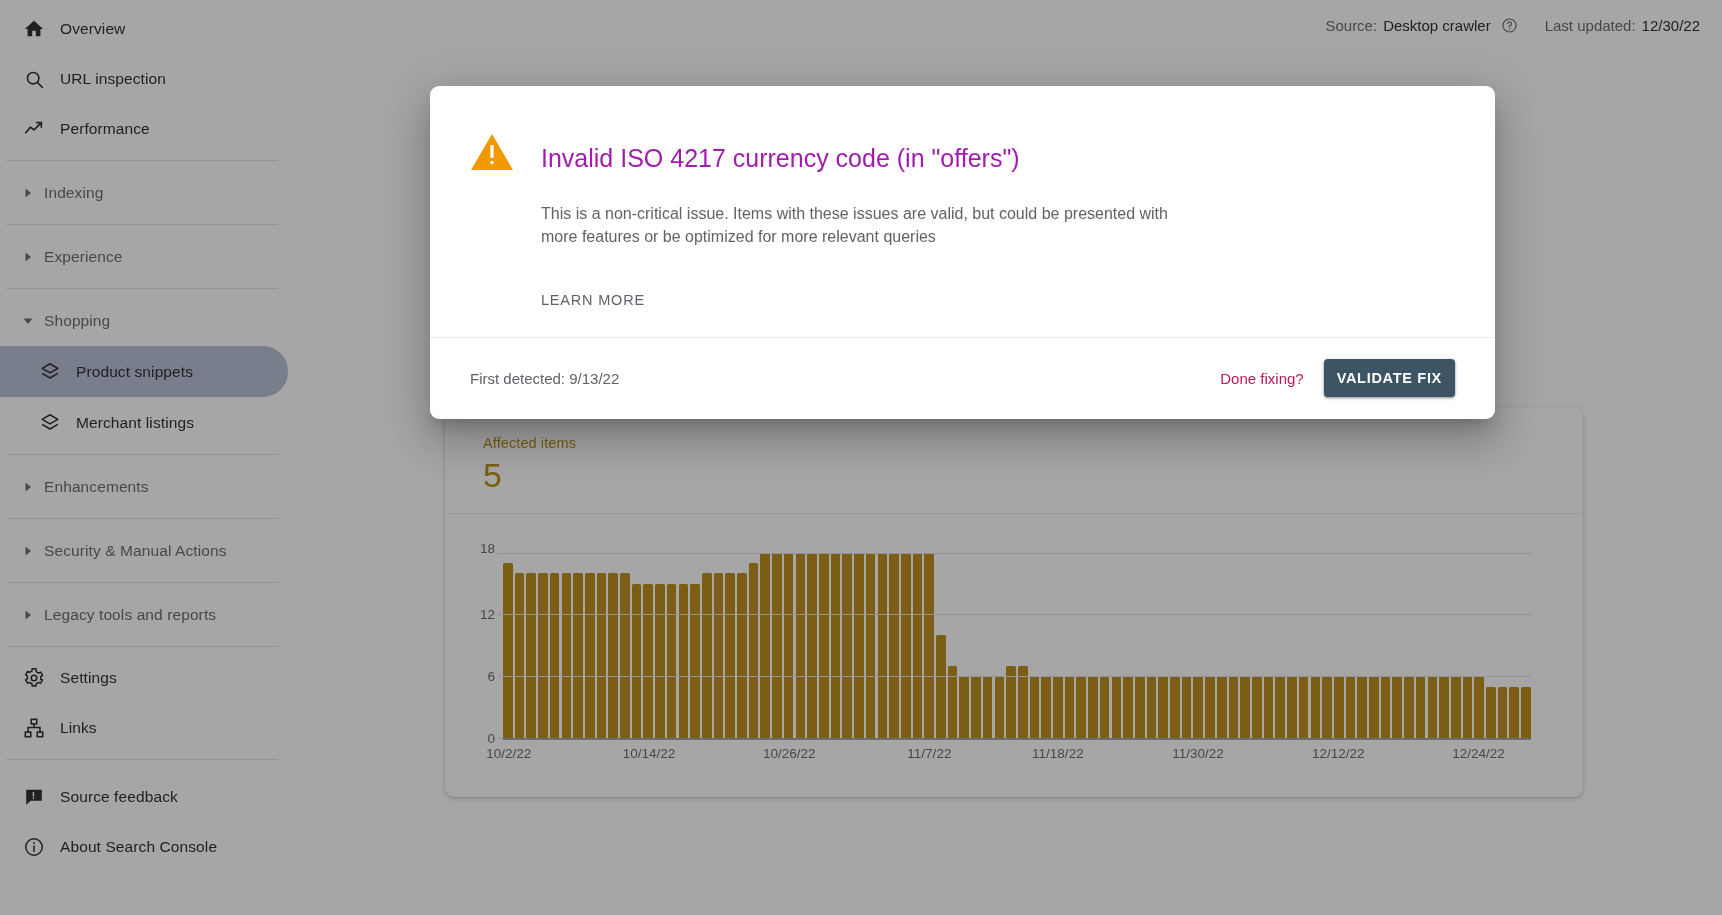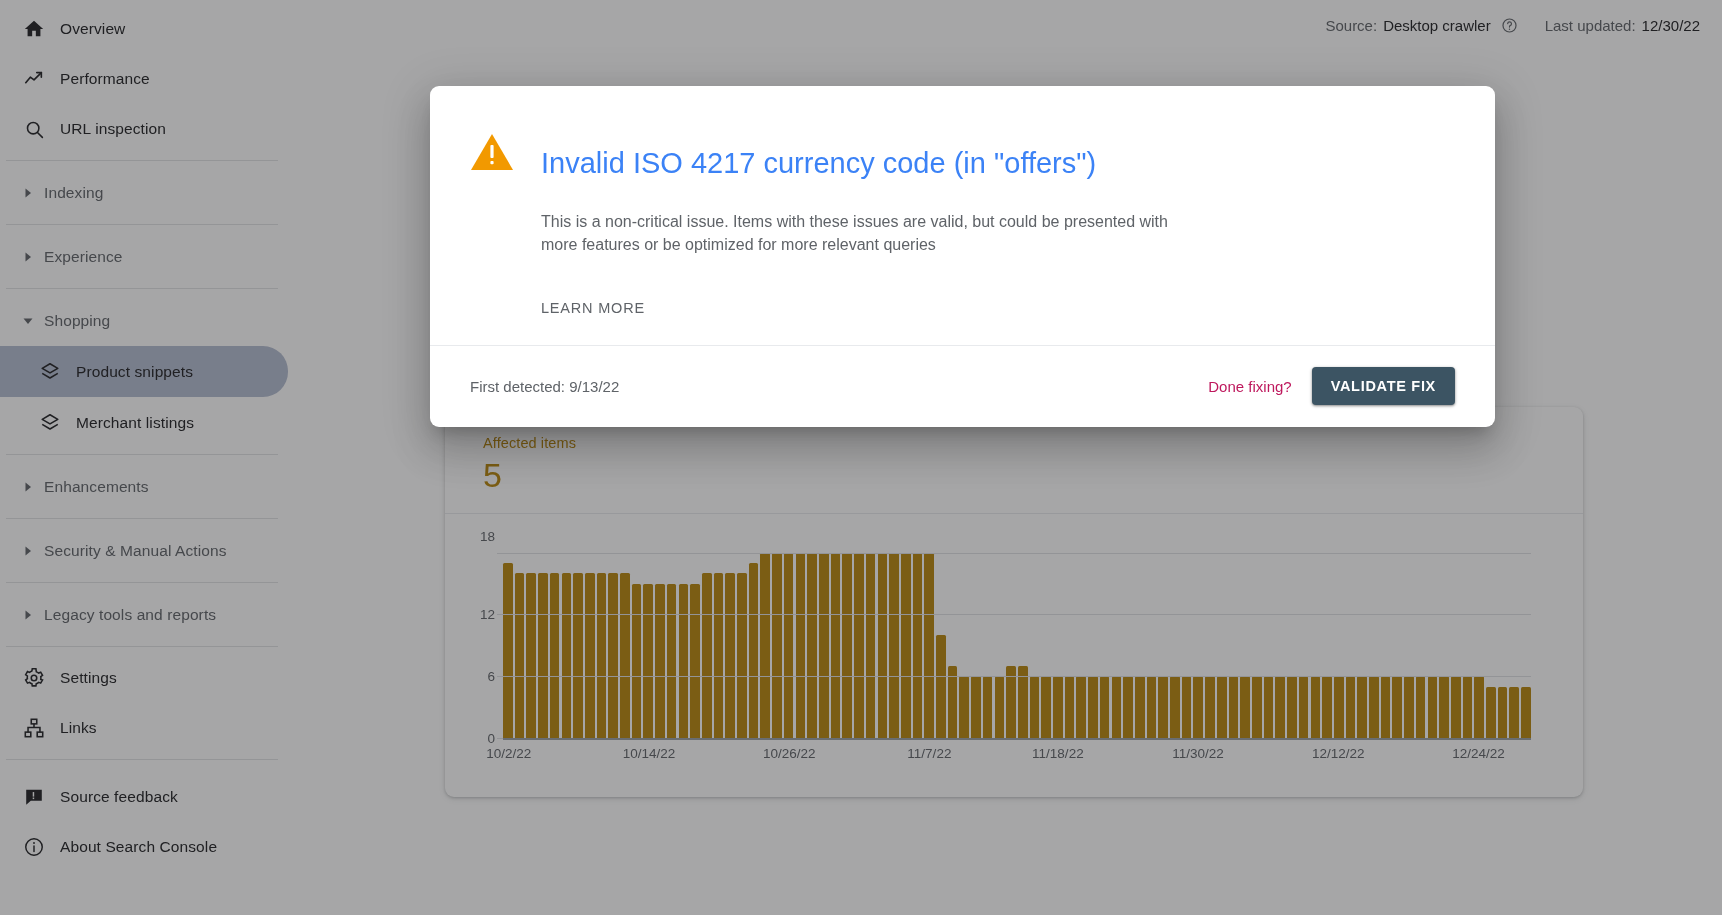--- a/index.html
+++ b/index.html
@@ -139,21 +139,21 @@
     background:#fff;border-radius:9px;
     z-index:60;
     box-shadow:0 11px 15px -7px rgba(0,0,0,.20),
                0 24px 38px 3px rgba(0,0,0,.14),
                0 9px 46px 8px rgba(0,0,0,.12);
     overflow:hidden;
   }
   .dlg-body{display:flex;padding:40px 40px 28px 40px;}
   .warn-ico{width:44px;flex:none;margin-right:27px;padding-top:6px;}
   .dlg-title{
-    font-size:29px;color:#3b82f6;line-height:1.25;letter-spacing:0;
+    font-size:25px;color:#a21caf;line-height:1.25;letter-spacing:0;
     font-weight:400;
   }
   .dlg-desc{
     font-size:16px;color:#5f6368;line-height:1.45;margin-top:28px;max-width:660px;
   }
   .learn-more{
     display:inline-block;margin-top:28px;
     font-size:14.5px;color:#5f6368;letter-spacing:.8px;
     font-weight:500;cursor:pointer;
   }
@@ -161,21 +161,21 @@
   .dlg-foot{
     display:flex;align-items:center;
     padding:21px 40px 22px 40px;
   }
   .first-detected{font-size:15px;color:#5f6368;}
   .foot-right{margin-left:auto;display:flex;align-items:center;gap:20px;}
   .done-fixing{font-size:15px;color:#be185d;}
   .validate-btn{
     background:#3c5463;color:#ffffff;border:none;
     font-family:inherit;font-size:14.5px;font-weight:700;letter-spacing:.7px;
-    padding:11px 19px;border-radius:4px;cursor:pointer;
+    padding:11px 13px;border-radius:4px;cursor:pointer;
     box-shadow:0 1px 2px rgba(0,0,0,.3), 0 1px 3px 1px rgba(0,0,0,.15);
   }
 </style>
 </head>
 <body>
 
 <div id="app">
 
   <nav id="sidebar">
 
@@ -183,36 +183,36 @@
       <span class="ico">
         <svg width="22" height="22" viewBox="0 0 24 24" fill="#202124">
             <path d="M10 20v-6h4v6h5v-8h3L12 3 2 12h3v8z"></path>
           </svg>
       </span>
       <span class="lbl">Overview</span>
     </div>
 
     <div class="nav-row">
       <span class="ico">
+        <svg width="21" height="21" viewBox="0 0 24 24" fill="none" stroke="#202124" stroke-width="1.8">
+            <circle cx="10.5" cy="10.5" r="6.5"></circle>
+            <line x1="15.4" y1="15.4" x2="21" y2="21" stroke-linecap="round"></line>
+          </svg>
+      </span>
+      <span class="lbl">URL inspection</span>
+    </div>
+
+    <div class="nav-row">
+      <span class="ico">
         <svg width="22" height="22" viewBox="0 0 24 24" fill="none" stroke="#202124" stroke-width="1.8" stroke-linecap="round" stroke-linejoin="round">
             <polyline points="3,16 8,10 12,13 20,5"></polyline>
             <polyline points="15,5 20,5 20,10"></polyline>
           </svg>
       </span>
       <span class="lbl">Performance</span>
-    </div>
-
-    <div class="nav-row">
-      <span class="ico">
-        <svg width="21" height="21" viewBox="0 0 24 24" fill="none" stroke="#202124" stroke-width="1.8">
-            <circle cx="10.5" cy="10.5" r="6.5"></circle>
-            <line x1="15.4" y1="15.4" x2="21" y2="21" stroke-linecap="round"></line>
-          </svg>
-      </span>
-      <span class="lbl">URL inspection</span>
     </div>
 
     <div class="divider"></div>
 
     <div class="nav-row group">
       <span class="caret">
         <svg width="10" height="10" viewBox="0 0 10 10" fill="#5f6368">
             <path d="M2.5 0.5 L8 5 L2.5 9.5 Z"></path>
           </svg>
       </span>
@@ -366,21 +366,21 @@
         <div class="aff-label">Affected items</div>
         <div class="aff-value">5</div>
       </div>
       <div class="aff-rule"></div>
 
       <div class="chart-wrap">
         <div class="yaxis" id="yaxis">
             <div class="ytick" style="top: 206px;">0</div>
             <div class="ytick" style="top: 144.2px;">6</div>
             <div class="ytick" style="top: 82.4px;">12</div>
-            <div class="ytick" style="top: 4px; text-align: center;">18</div>
+            <div class="ytick" style="top: 16px; text-align: center;">18</div>
           </div>
         <div class="plot" id="plot">
           <div class="bars" id="bars">
               <div class="bar" title="10/2/22: 17" style="height: 175.1px; background: rgb(184, 134, 11);"></div>
               <div class="bar" title="10/3/22: 16" style="height: 164.8px; background: rgb(184, 134, 11);"></div>
               <div class="bar" title="10/4/22: 16" style="height: 164.8px; background: rgb(184, 134, 11);"></div>
               <div class="bar" title="10/5/22: 16" style="height: 164.8px; background: rgb(184, 134, 11);"></div>
               <div class="bar" title="10/6/22: 16" style="height: 164.8px; background: rgb(184, 134, 11);"></div>
               <div class="bar" title="10/7/22: 16" style="height: 164.8px; background: rgb(184, 134, 11);"></div>
               <div class="bar" title="10/8/22: 16" style="height: 164.8px; background: rgb(184, 134, 11);"></div>

